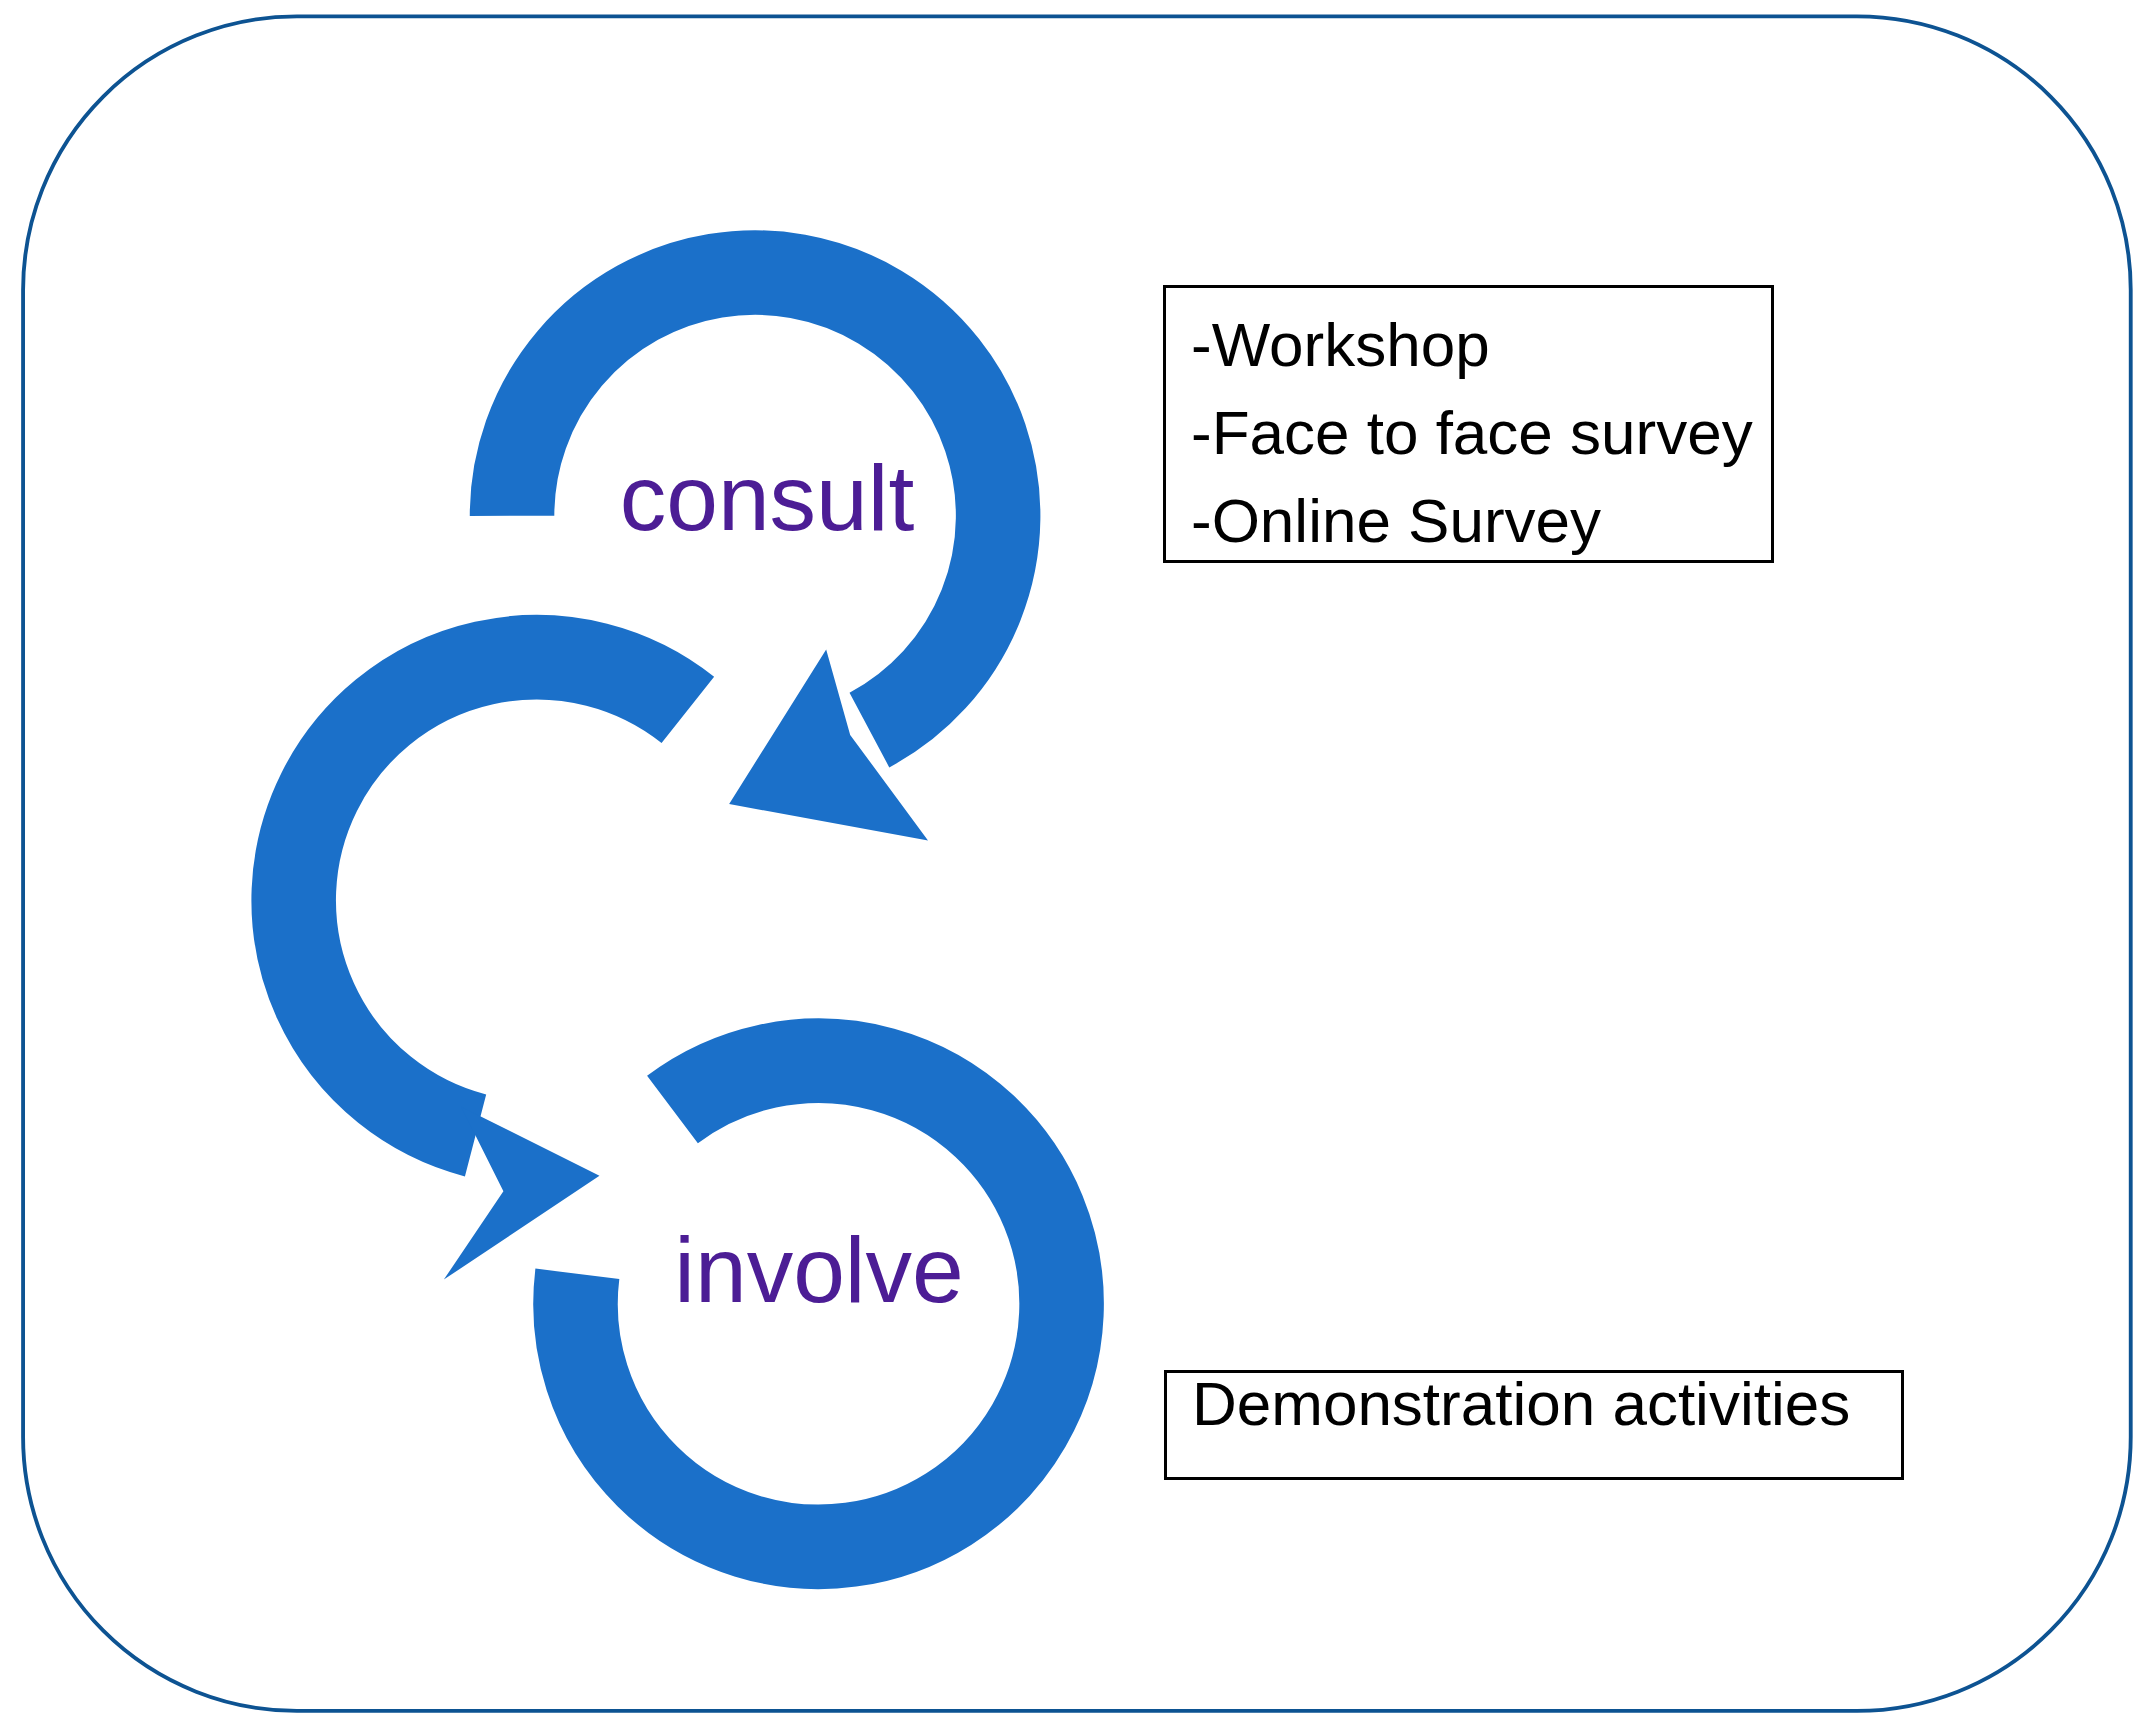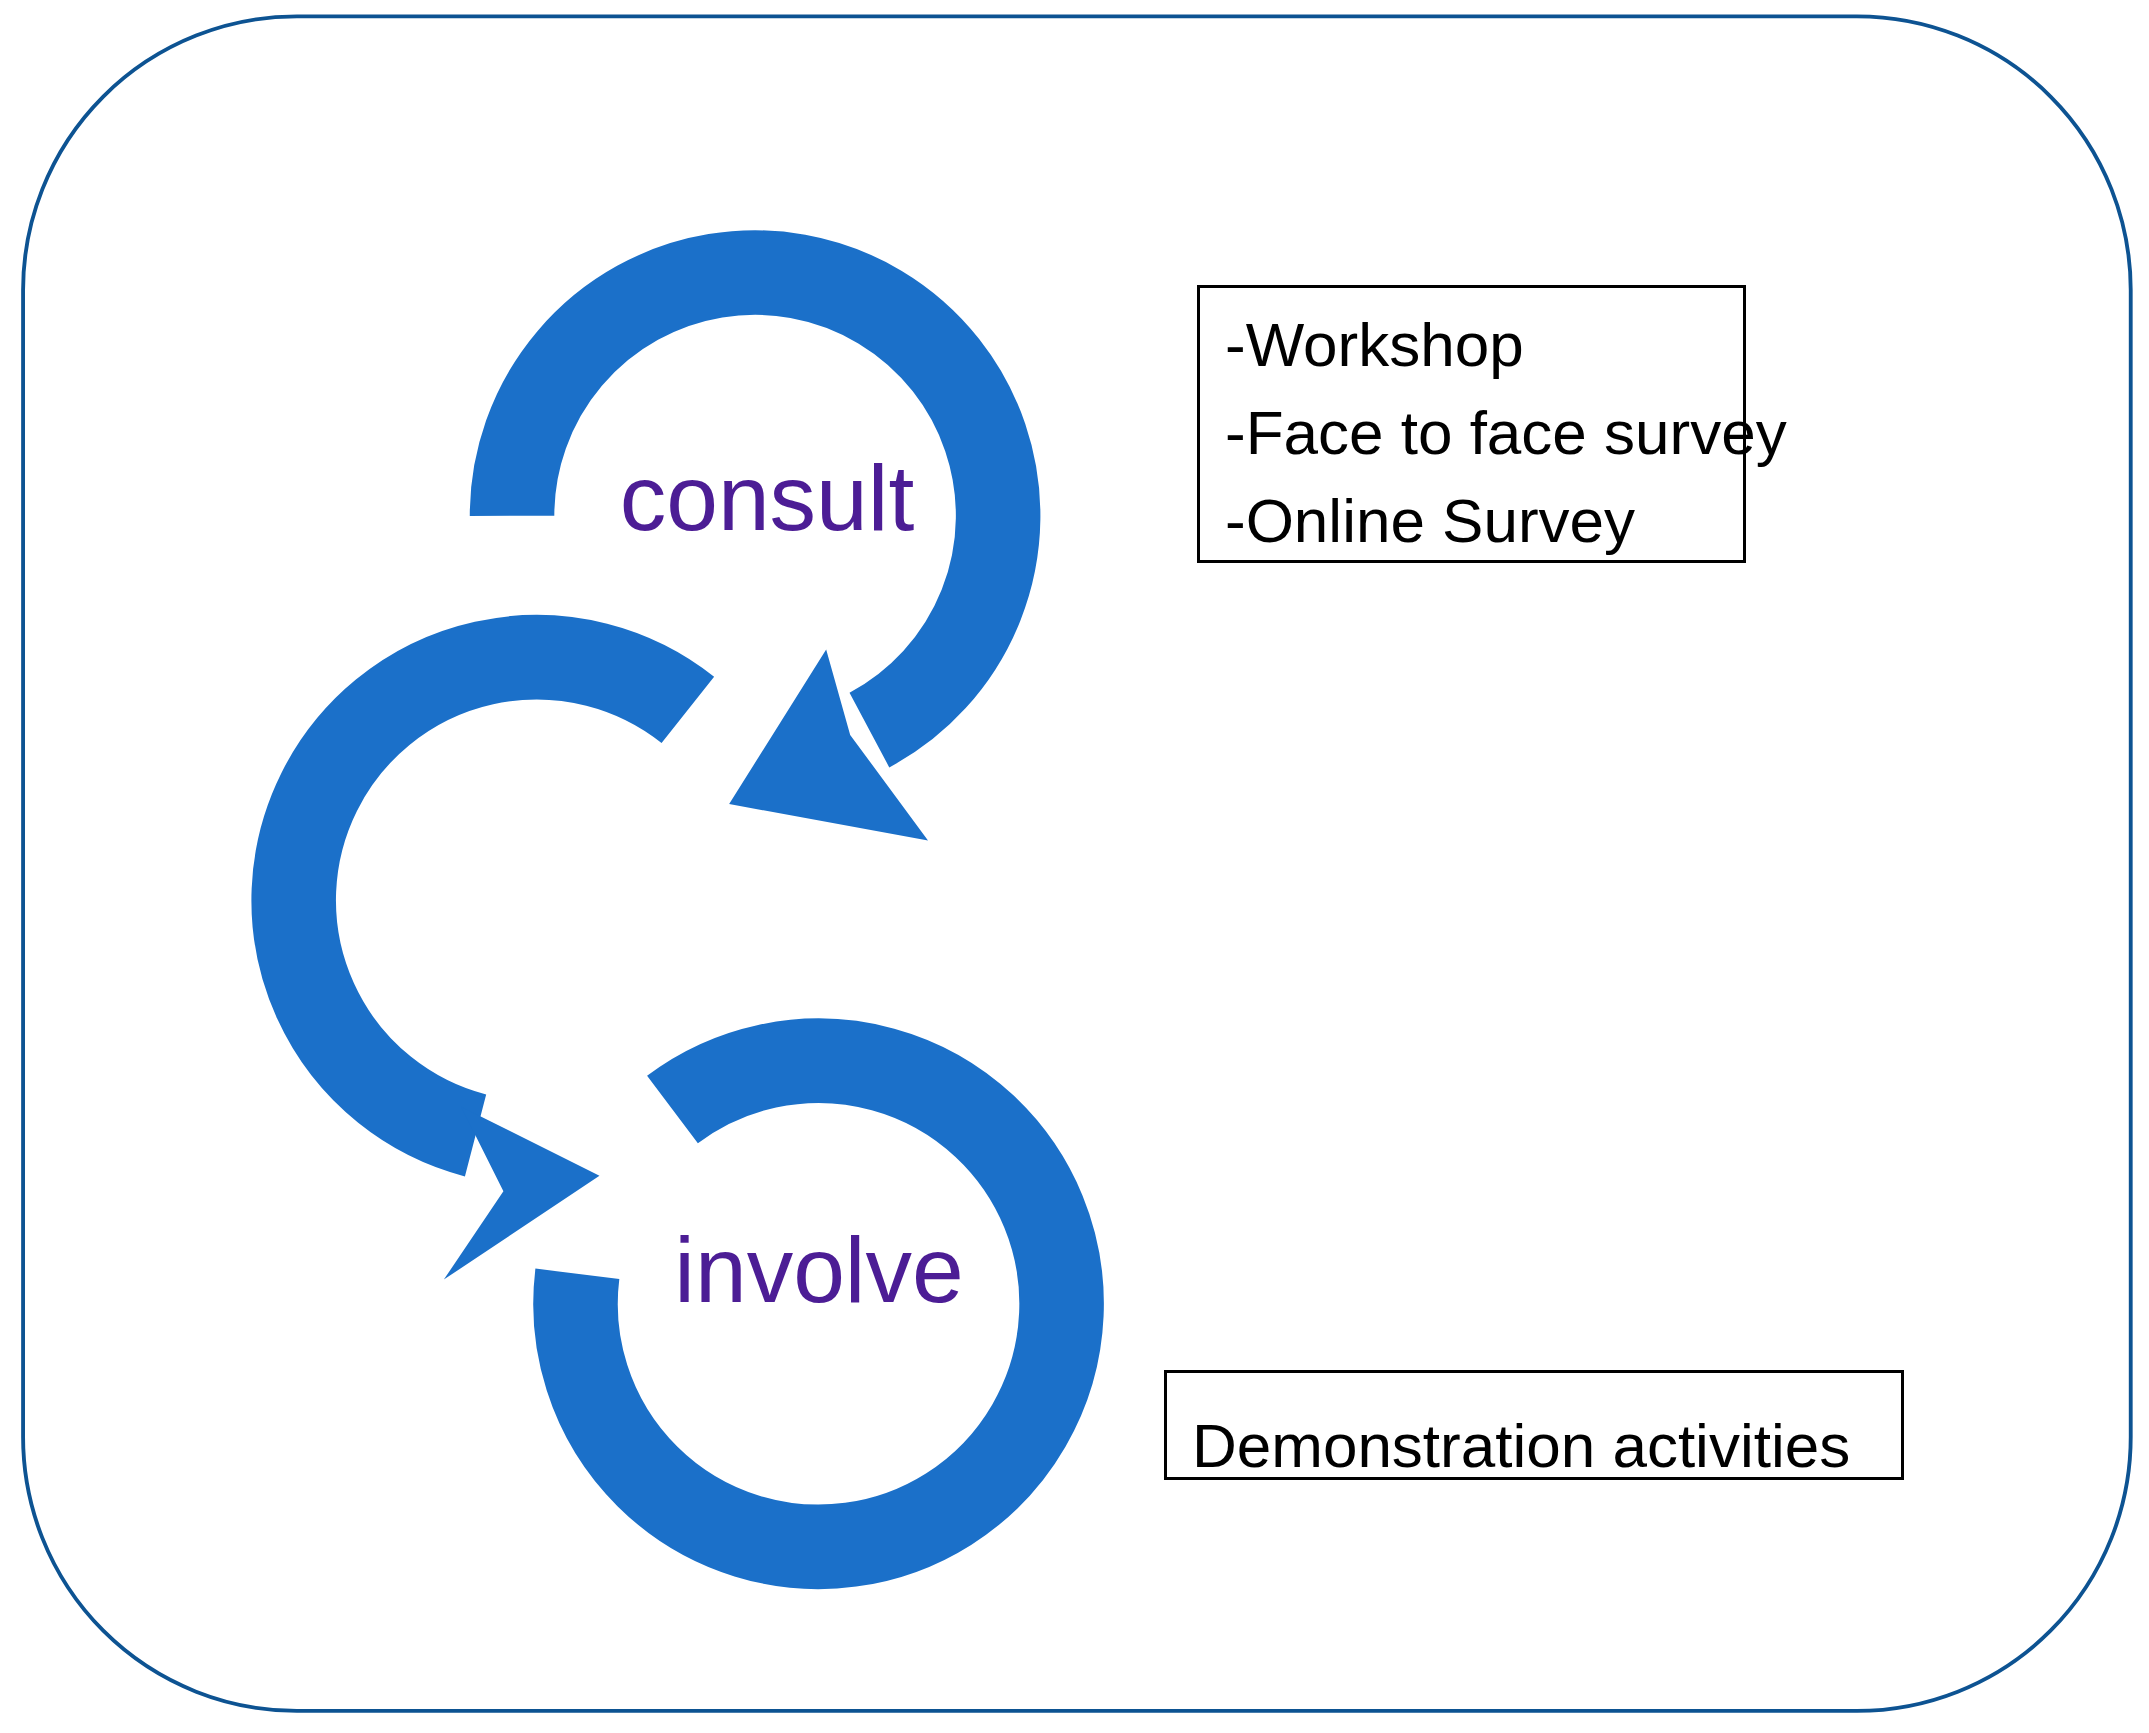--- a/index.html
+++ b/index.html
@@ -35,42 +35,42 @@
     box-sizing: border-box;
     border: 3.8px solid #000000;
     background: #ffffff00;
     color: #000000;
     font-size: 62px;
   }
   .box-line {
     white-space: nowrap;
   }
   #box-consult {
-    left: 1197px;
+    left: 1163px;
     top: 285px;
-    width: 549px;
+    width: 611px;
     height: 278px;
     padding: 13.4px 9.6px 0 25px;
   }
   #box-consult .box-line { line-height: 88px; }
   #box-inform {
     left: 1164px;
     top: 664px;
     width: 823px;
     height: 607px;
     padding: 17.3px 9.6px 0 25px;
   }
   #box-inform .box-line { line-height: 84px; }
   #box-involve {
     left: 1164px;
     top: 1370px;
     width: 740px;
     height: 110px;
     display: flex;
-    align-items: flex-end;
+    align-items: flex-start;
     padding: 0 10px 0 25px;
   }
   #box-involve .box-line { line-height: 1; }
 </style>
 </head>
 <body>
 
 <div id="canvas">
 
   <svg id="diagram-svg" viewBox="0 0 2237 1804" xmlns="http://www.w3.org/2000/svg">

